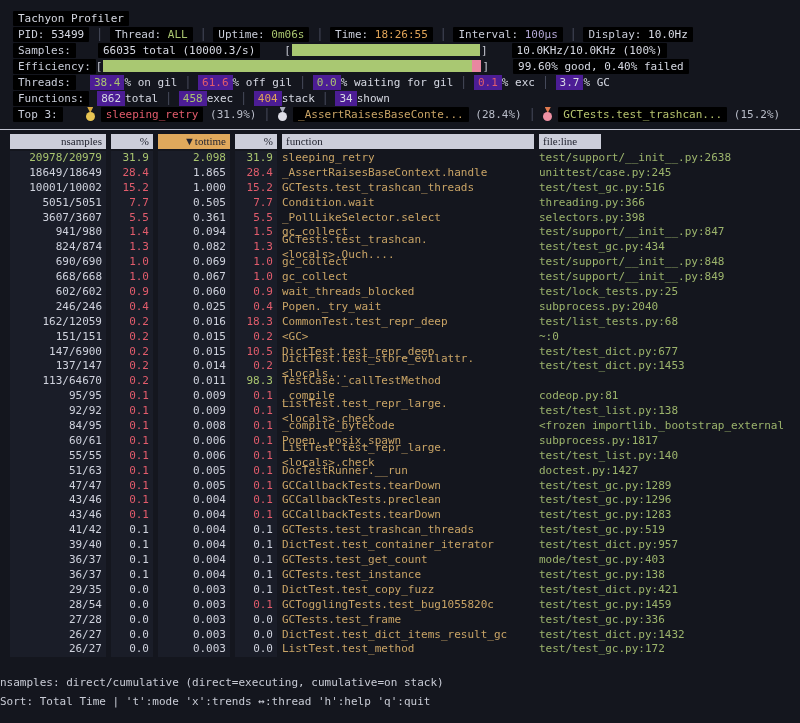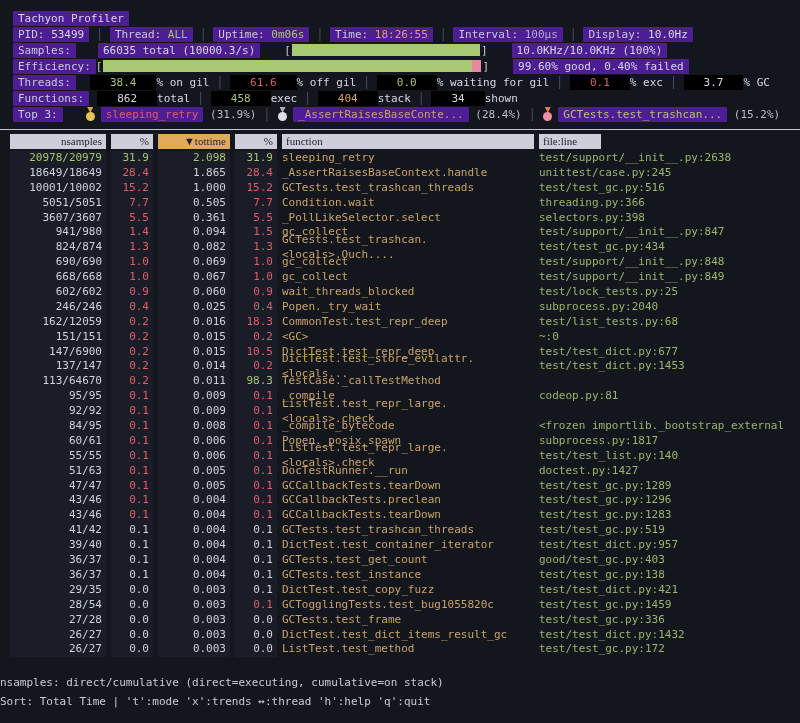--- a/index.html
+++ b/index.html
@@ -5,21 +5,21 @@
   * { box-sizing: border-box; }
   html,body { margin:0; padding:0; }
   body {
     width:800px; height:723px; overflow:hidden;
     background:#14161e;
     font-family:"DejaVu Sans Mono","Liberation Mono",monospace;
     font-size:11px; color:#d6d9e3;
   }
   .app { padding:10px 0 0 0; }
   .line { display:flex; align-items:center; height:16px; padding-left:13px; white-space:pre; }
-  .chip { background:#4c1d95; padding:1px 5px; border-radius:1px;text-align:right; }
+  .chip { background:#000000; padding:1px 5px; border-radius:1px;text-align:right; }
   .lab  { color:#c8ccd8; }
   .sep  { color:#4e5264; padding:0 7px; }
   .green  { color:#a9c56f; }
   .red    { color:#e25c6c; }
   .amber  { color:#e0a458; }
   .lav    { color:#b4a8d6; }
   .tan    { color:#c9a466; }
   .dim    { color:#b9bdc9; }
   .white  { color:#d6d9e3; }
 
@@ -56,21 +56,21 @@
   .trow .num.green { color:#a9c56f; }
   .trow .num.red { color:#e25c6c; }
   .trow .fn { color:#c9a466; }
   .trow .fl { color:#9cb46c; }
 
   .footer { margin-top:16px; color:#c9ccd6; }
   .footer .fline { height:19px; line-height:19px; white-space:pre; }
 
   .mlft14 { margin-left:14px; } .mlft22 { margin-left:22px; } .mlft24 { margin-left:24px; }
   .mlft8 { margin-left:8px; } .mlft12 { margin-left:24px; }
-  .valbox { background:#000000; padding:1px 20px; }
+  .valbox { background:#4c1d95; padding:1px 4px; }
 </style>
 </head>
 <body>
 
 <div class="app">
 
   <div class="line">
     <span class="chip white">Tachyon Profiler</span>
   </div>
 
@@ -285,20 +285,21 @@
         <div class="cell num red">0.1</div>
         <div class="cell fn">_compile</div>
         <div class="cell fl">codeop.py:81</div>
       </div>
       <div class="grid trow">
         <div class="cell num">92/92</div>
         <div class="cell num red">0.1</div>
         <div class="cell num">0.009</div>
         <div class="cell num red">0.1</div>
         <div class="cell fn">ListTest.test_repr_large.&lt;locals&gt;.check</div>
+        <div class="cell fl">test/test_list.py:138</div>
       </div>
       <div class="grid trow">
         <div class="cell num">84/95</div>
         <div class="cell num red">0.1</div>
         <div class="cell num">0.008</div>
         <div class="cell num red">0.1</div>
         <div class="cell fn">_compile_bytecode</div>
         <div class="cell fl">&lt;frozen importlib._bootstrap_external</div>
       </div>
       <div class="grid trow">
@@ -364,21 +365,21 @@
         <div class="cell num">0.1</div>
         <div class="cell fn">DictTest.test_container_iterator</div>
         <div class="cell fl">test/test_dict.py:957</div>
       </div>
       <div class="grid trow">
         <div class="cell num">36/37</div>
         <div class="cell num">0.1</div>
         <div class="cell num">0.004</div>
         <div class="cell num">0.1</div>
         <div class="cell fn">GCTests.test_get_count</div>
-        <div class="cell fl">good/test_gc.py:403</div>
+        <div class="cell fl">mode/test_gc.py:403</div>
       </div>
       <div class="grid trow">
         <div class="cell num">36/37</div>
         <div class="cell num">0.1</div>
         <div class="cell num">0.004</div>
         <div class="cell num">0.1</div>
         <div class="cell fn">GCTests.test_instance</div>
         <div class="cell fl">test/test_gc.py:138</div>
       </div>
       <div class="grid trow">

